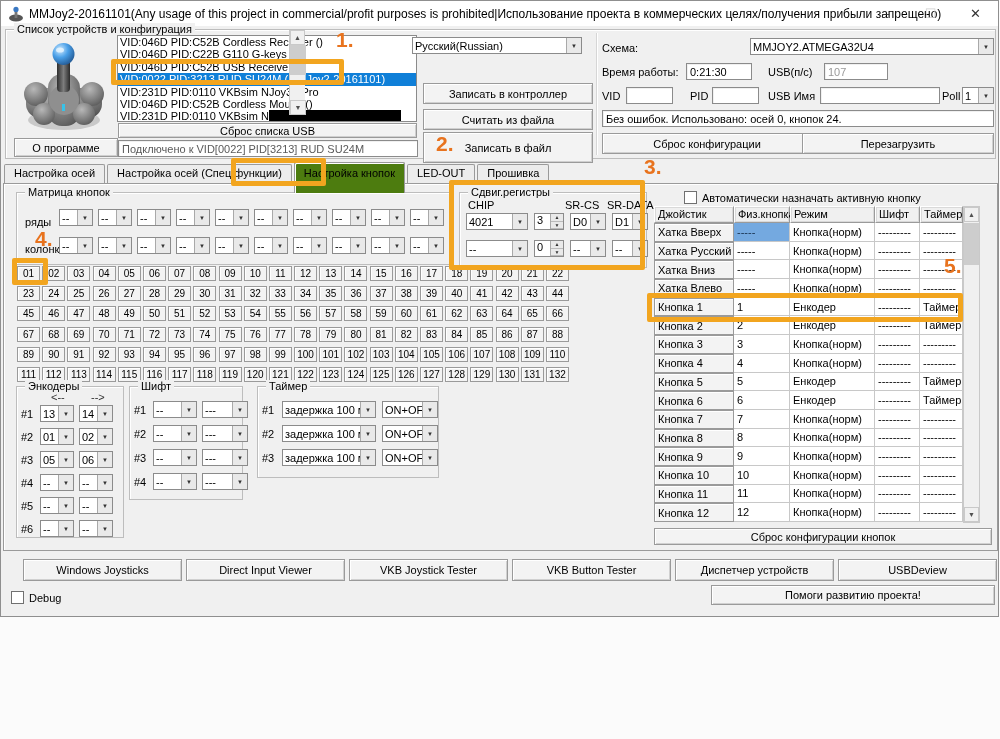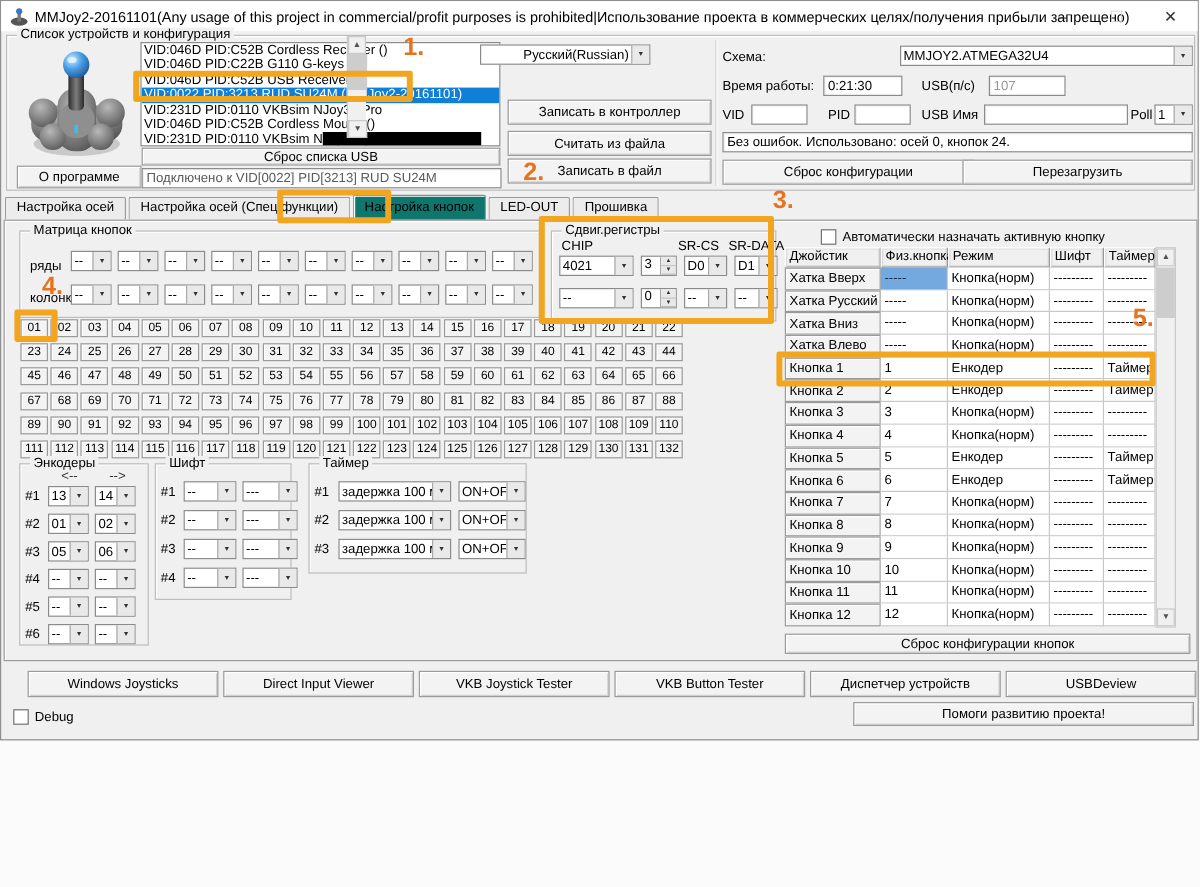--- a/index.html
+++ b/index.html
@@ -40,26 +40,26 @@
   .redact { position:absolute; left:151px; top:0; width:132px; height:12px; background:#000; }
   #list-scroll { position:absolute; left:283px; top:0; width:16px; height:85px; background:#f0f0f0; border-left:1px solid #c9c9c9; }
   .scroll-arrow { height:15px; display:flex; align-items:center; justify-content:center; font-size:7px; color:#505050; background:#f0f0f0; border:1px solid #c9c9c9; }
   .scroll-thumb { position:absolute; left:0; width:16px; background:#cdcdcd; }
   #list-scroll .scroll-thumb { top:15px; height:30px; }
   #list-scroll .down { position:absolute; bottom:0; width:16px; }
   #btn-reset-usb { left:112px; top:93px; width:299px; height:15px; }
   #conn-status { left:112px; top:110px; width:300px; height:17px; color:#5a5a5a; }
   .vsep { position:absolute; left:590px; top:3px; width:2px; height:122px; border-left:1px solid #d6d6d6; border-right:1px solid #fff; }
 
-  #combo-lang { position:absolute; left:394px; top:7px; width:142px;text-align:right; }
+  #combo-lang { position:absolute; left:406px; top:7px; width:170px; }
   #btn-read-ctrl { left:417px; top:30px; width:170px; height:21px; }
   #btn-read-ctrl .focus-dots { position:absolute; inset:2px; border:1px dotted #555; }
   #btn-write-ctrl { left:417px; top:53px; width:170px; height:21px; }
   #btn-read-file { left:417px; top:79px; width:170px; height:21px; }
-  #btn-write-file { left:417px; top:102px; width:170px; height:21px; }
+  #btn-write-file { left:417px; top:102px; width:170px; height:31px; }
 
   #lbl-scheme { left:596px; top:12px; }
   #combo-scheme { position:absolute; left:744px; top:8px; width:244px; }
   #lbl-uptime { left:596px; top:36px; }
   #fld-uptime { left:680px; top:33px; width:66px; height:17px; }
   #lbl-usbrate { left:762px; top:36px; }
   #fld-usbrate { left:818px; top:33px; width:64px; height:17px; color:#9a9a9a; }
   #lbl-vid { left:596px; top:60px; }
   #fld-vid { left:620px; top:57px; width:47px; height:17px; }
   #lbl-pid { left:684px; top:60px; }
@@ -68,21 +68,21 @@
   #fld-usbname { left:814px; top:57px; width:120px; height:17px; }
   #lbl-poll { left:936px; top:60px; }
   #combo-poll { position:absolute; left:956px; top:57px; width:32px; }
   #fld-status { left:596px; top:80px; width:392px; height:17px; }
   #btn-reset-cfg { left:596px; top:103px; width:210px; height:21px; }
   #btn-reboot { left:796px; top:103px; width:192px; height:21px; }
 
   
   #tabs { position:absolute; left:3px; top:163px; display:flex; height:20px; }
   .tab { padding:2px 9px 0 9px; border:1px solid #9a9a9a; border-bottom:none; background:#ececec; margin-right:2px; display:flex; align-items:flex-start; height:19px; border-radius:2px 2px 0 0; }
-  .tab.active { background:#0f766e; height:21px; margin-top:-2px; padding-top:4px; position:relative; z-index:3; box-shadow:inset 1px 1px 0 #fff; }
+  .tab.active { background:#4d7c0f; height:31px; margin-top:-2px; padding-top:4px; position:relative; z-index:3; box-shadow:inset 1px 1px 0 #fff; }
   #tabpanel { position:absolute; left:2px; top:182px; width:995px; height:368px; border:1px solid #9a9a9a; background:#f0f0f0; box-shadow:inset 1px 1px 0 #fff; }
 
   
   #matrix-group { left:12px; top:8px; width:434px; height:73px; }
   #matrix-rows-label { left:8px; top:23px; }
   #matrix-cols-label { left:8px; top:50px; }
   .matrix-row { position:absolute; left:42px; display:flex; gap:5px; }
   #matrix-row-r { top:16px; }
   #matrix-row-c { top:44px; }
   .matrix-row .combo { width:34px; }

